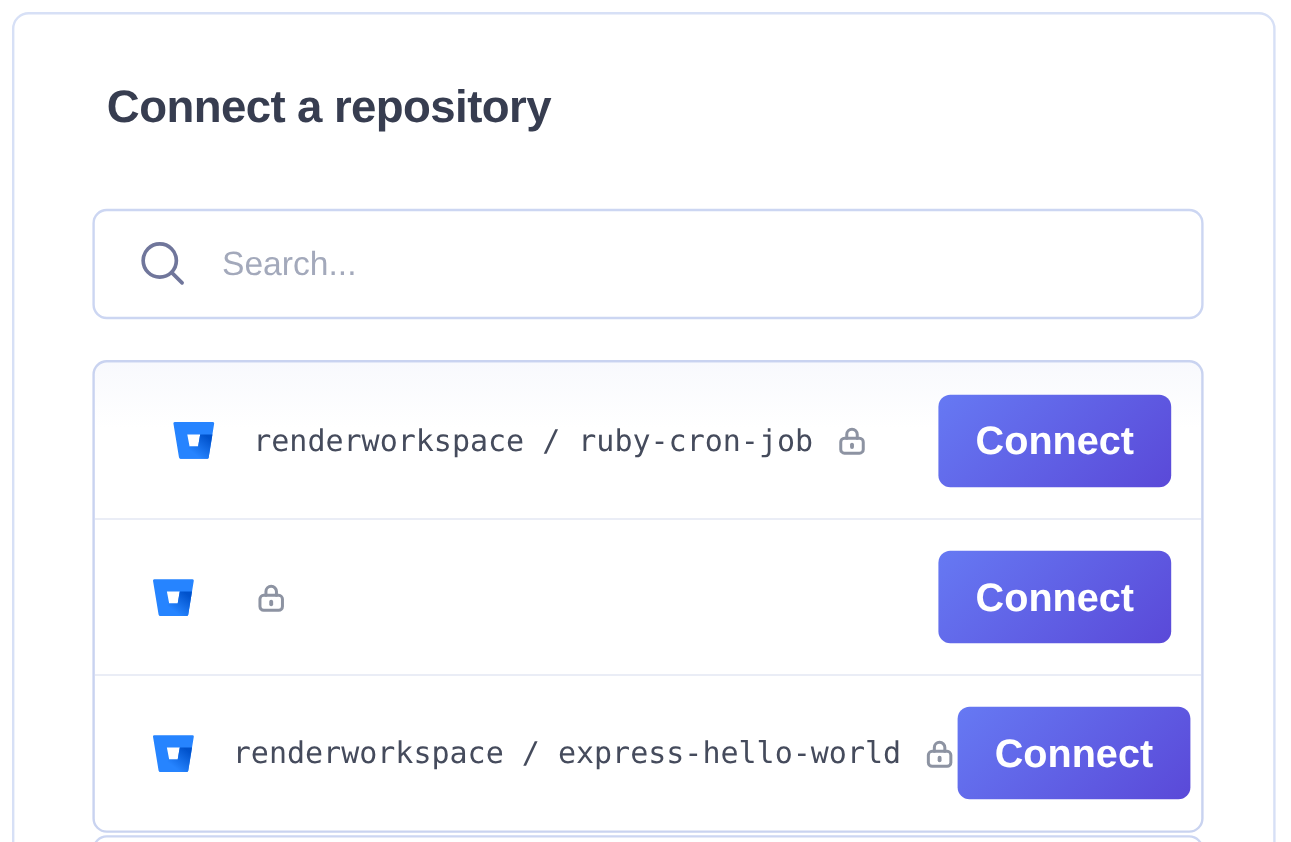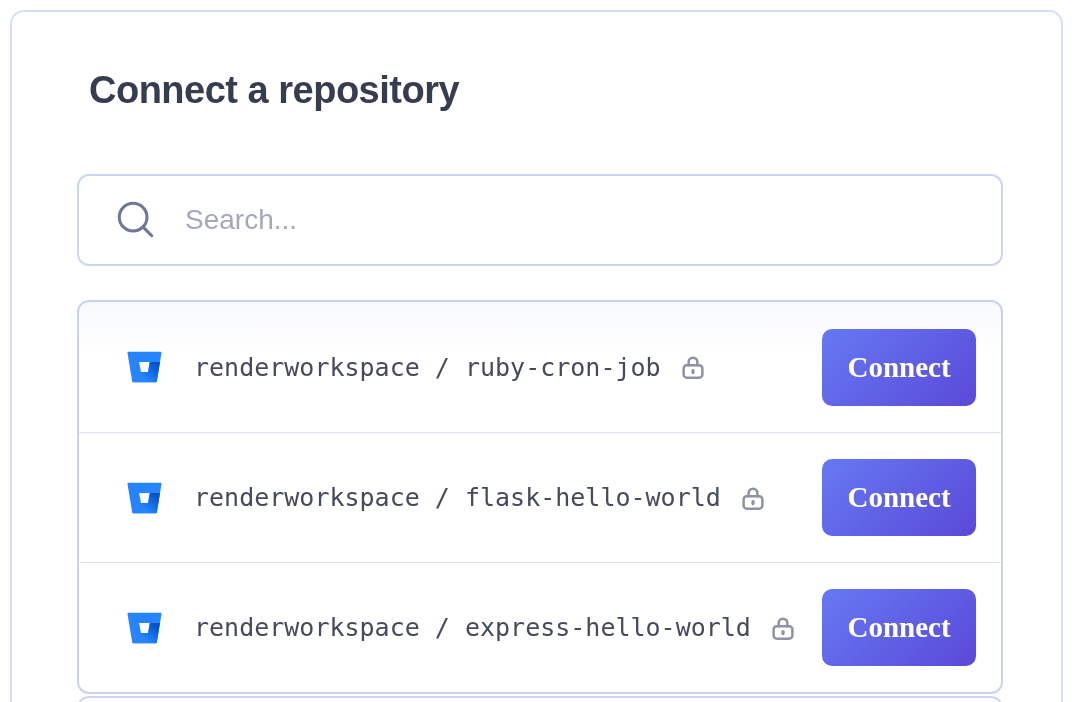--- a/index.html
+++ b/index.html
@@ -67,47 +67,47 @@
   }
   .repo-row {
     height: 130px;
     box-sizing: border-box;
     display: flex;
     align-items: center;
     padding: 0 25px 0 47px;
     border-top: 1.5px solid #dde2f0;
     background: transparent;
   }
-  .repo-row:first-child { border-top: none; }
+  .repo-row:first-child { border-top: none; margin-left: 17px; }
   .bb-icon-wrap {
     display: flex;
     margin-right: 31px;
     flex: 0 0 auto;
   }
   .repo-name {
     font-family: "DejaVu Sans Mono", monospace;
     font-size: 25px;
     color: #454b5c;
     white-space: nowrap;
   }
   .lock-wrap {
     display: flex;
     margin-left: 17px;
     flex: 0 0 auto;
   }
   .connect-btn {
     margin-left: auto;
-    width: 154px; height: 77px;
+    width: 194px; height: 77px;
     flex: 0 0 auto;
     border: none;
     border-radius: 10px;
     background: linear-gradient(135deg, #6679f3 0%, #5a49d8 100%);
     color: #ffffff;
-    font-family: Liberation Serif, serif;
-    font-size: 29px;
+    font-family: Liberation Sans, sans-serif;
+    font-size: 33px;
     font-weight: 700;
     cursor: pointer;
   }
   .footer-card {
     position: absolute;
     left: 65px; top: 684px;
     width: 926px; height: 90px;
     box-sizing: border-box;
     border: 2px solid #ccd6f2;
     border-radius: 12px;
@@ -162,21 +162,20 @@
         <defs>
           <linearGradient id="bbgrad" x1="1.12" y1="0.135" x2="0.44" y2="0.79">
             <stop offset="0.18" stop-color="#0052CC"></stop>
             <stop offset="1" stop-color="#2684FF"></stop>
           </linearGradient>
         </defs>
         <path fill="#2684FF" d="M.778 1.211a.77.77 0 0 0-.77.893l3.264 19.811c.084.499.515.867 1.022.872H19.95a.772.772 0 0 0 .77-.645l3.27-20.03a.77.77 0 0 0-.77-.893zM14.52 15.528H9.522L8.17 8.464h7.56z"></path>
         <path fill="url(#bbgrad)" d="M22.957 8.464h-7.226l-1.211 7.064H9.522l-5.9 7.004c.187.162.425.253.673.256H19.95a.772.772 0 0 0 .77-.645z"></path>
       </svg>
     </span>
-    <span class="repo-name">renderworkspace / flask-hello-world</span>
     <span class="lock-wrap">
       <svg width="30" height="30" viewBox="0 0 24 24" fill="none" stroke="#8d93a2" stroke-width="2" stroke-linecap="round" stroke-linejoin="round">
         <rect x="4.5" y="10.5" width="15" height="10" rx="2.5"></rect>
         <path d="M8.5 10.5V8a3.5 3.5 0 0 1 7 0v2.5"></path>
         <line x1="12" y1="14.8" x2="12" y2="16.4" stroke-width="2.6"></line>
       </svg>
     </span>
     <button class="connect-btn">Connect</button>
   </div>
 

